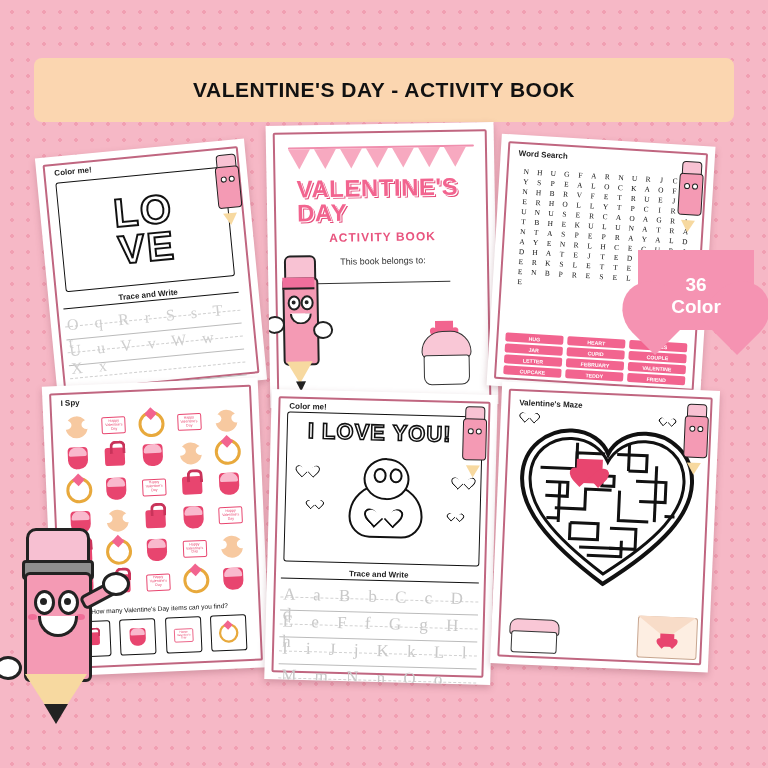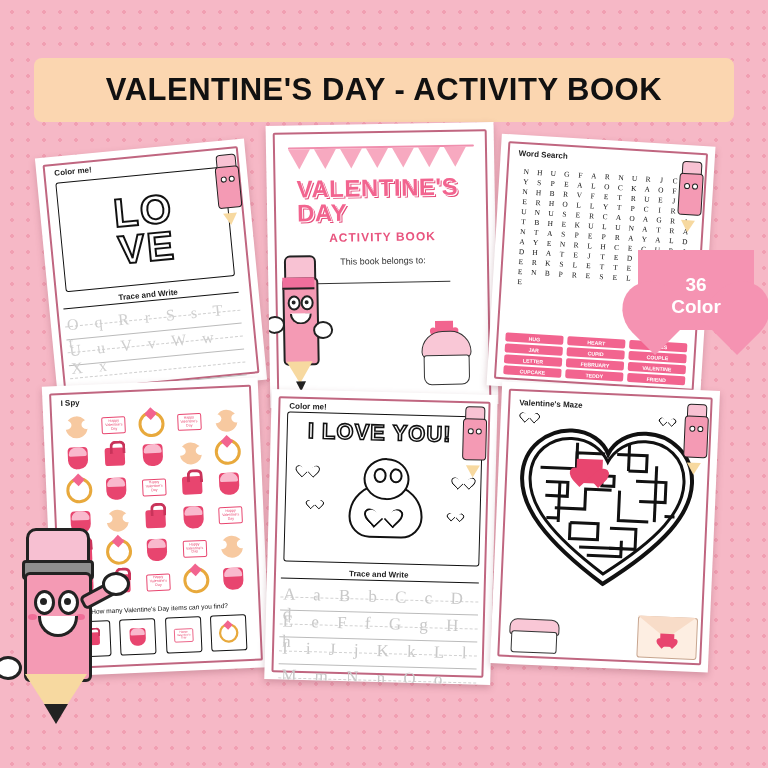--- a/index.html
+++ b/index.html
@@ -13,21 +13,21 @@
   }
   .stage{position:absolute;inset:0;}
 
   
   .title-banner{
     position:absolute;left:34px;top:58px;width:700px;height:64px;
     background:#fbd6b0;border-radius:8px;
     display:flex;align-items:center;justify-content:center;
   }
   .title-banner .t{
-    font-size:31px;font-weight:bold;letter-spacing:0.5px;color:#111;
+    font-size:21px;font-weight:bold;letter-spacing:0.5px;color:#111;
     white-space:nowrap;
   }
 
   
   .sheet{
     position:absolute;background:#fff;
     box-shadow:0 3px 7px rgba(120,50,70,.28);
     overflow:hidden;
   }
   .inner-border{

